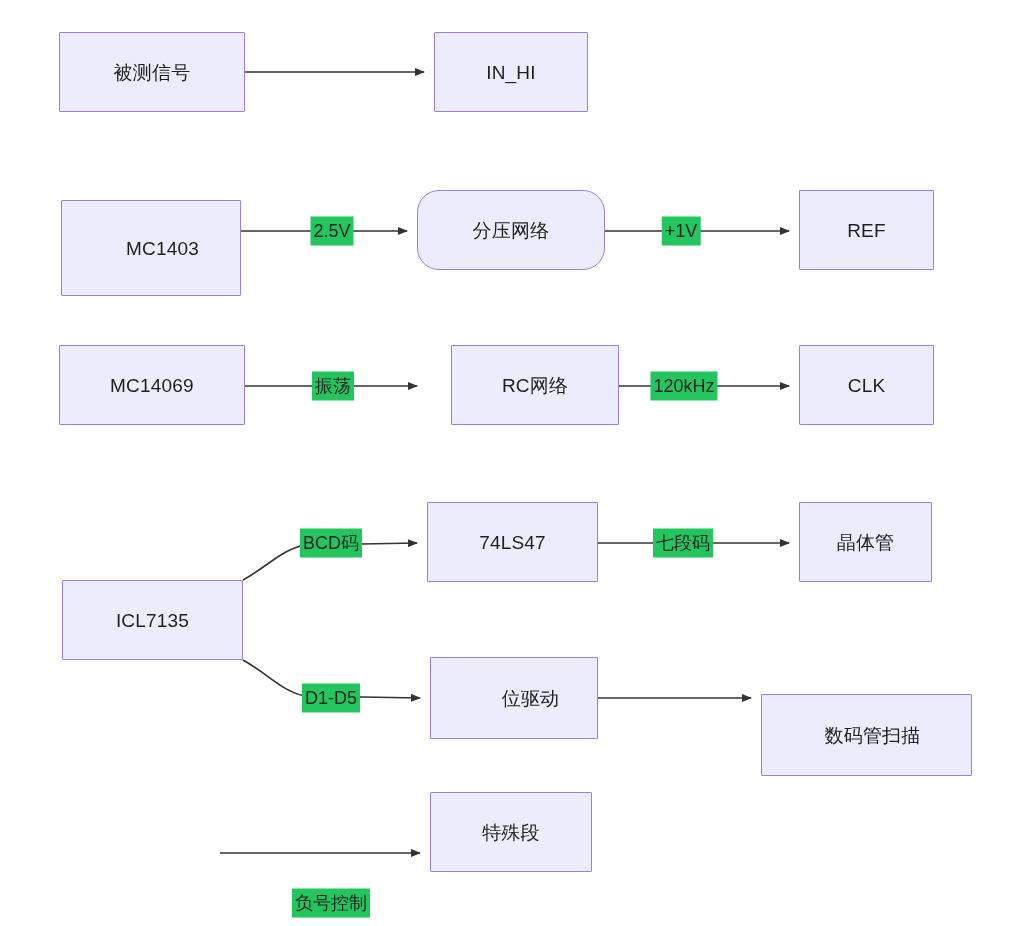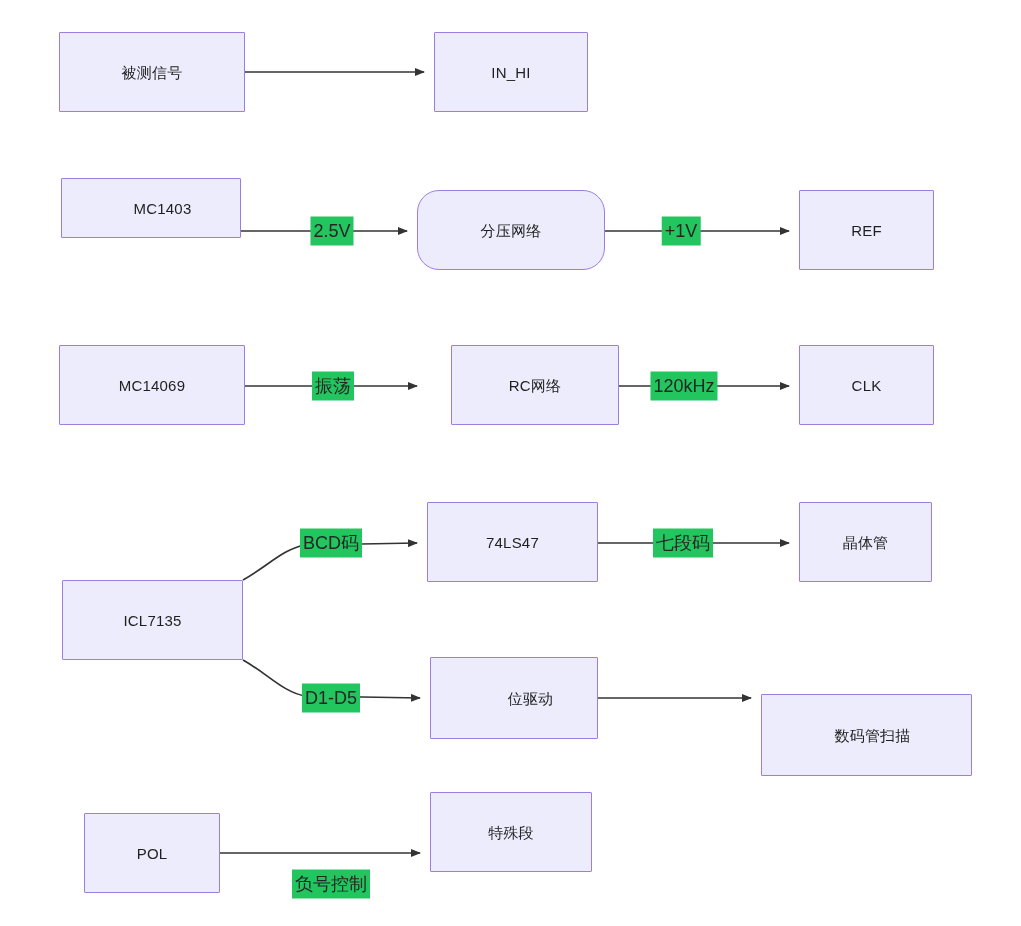--- a/index.html
+++ b/index.html
@@ -26,21 +26,21 @@
   .node {
     position: absolute;
     box-sizing: border-box;
     background: #ececfc;
     border: 1.6px solid #9d7ee0;
     border-radius: 1px;
     display: flex;
     align-items: center;
     justify-content: center;
     color: #1f1f1f;
-    font-size: 15px;
+    font-size: 19px;
     line-height: 1;
     letter-spacing: 0.2px;
     z-index: 2;
   }
   .node-label {
     display: block;
     text-align: center;
     white-space: nowrap;
   }
   .edge-label {
@@ -87,21 +87,21 @@
     <path d="M220,853 L420,853" fill="none" stroke="#333333" stroke-width="1.7" marker-end="url(#arrowhead)"></path>
   </svg>
 
   <div class="node" style="left:59px;  top:32px;  width:186px; height:80px;">
     <span class="node-label">被测信号</span>
   </div>
   <div class="node" style="left:434px; top:32px;  width:154px; height:80px;">
     <span class="node-label">IN_HI</span>
   </div>
 
-  <div class="node" style="left:61px;  top:178px; width:180px; height:60px;padding-left:23px;">
+  <div class="node" style="left:61px;  top:200px; width:180px; height:96px;padding-left:23px;">
     <span class="node-label">MC1403</span>
   </div>
   <div class="node" style="left:417px; top:190px; width:188px; height:80px;border-radius:22px;">
     <span class="node-label">分压网络</span>
   </div>
   <div class="node" style="left:799px; top:190px; width:135px; height:80px;">
     <span class="node-label">REF</span>
   </div>
 
   <div class="node" style="left:59px;  top:345px; width:186px; height:80px;">
@@ -123,29 +123,26 @@
   <div class="node" style="left:799px; top:502px; width:133px; height:80px;">
     <span class="node-label">晶体管</span>
   </div>
   <div class="node" style="left:430px; top:657px; width:168px; height:82px;padding-left:33px;">
     <span class="node-label">位驱动</span>
   </div>
   <div class="node" style="left:761px; top:694px; width:211px; height:82px;padding-left:12px;">
     <span class="node-label">数码管扫描</span>
   </div>
 
-  <div class="node" style="left:84px;  top:813px; width:136px; height:80px;">
-    <span class="node-label">POL</span>
-  </div>
   <div class="node" style="left:430px; top:792px; width:162px; height:80px;">
     <span class="node-label">特殊段</span>
   </div>
 
   <div class="edge-label" style="left:332px; top:231px;">2.5V</div>
   <div class="edge-label" style="left:681px; top:231px;">+1V</div>
   <div class="edge-label" style="left:333px; top:386px;">振荡</div>
   <div class="edge-label" style="left:684px; top:386px;">120kHz</div>
   <div class="edge-label" style="left:331px; top:543px;">BCD码</div>
   <div class="edge-label" style="left:683px; top:543px;">七段码</div>
   <div class="edge-label" style="left:331px; top:698px;">D1-D5</div>
-  <div class="edge-label" style="left:331px; top:884px;">负号控制</div>
+  <div class="edge-label" style="left:331px; top:903px;">负号控制</div>
 
 </div>
 
 </body></html>

